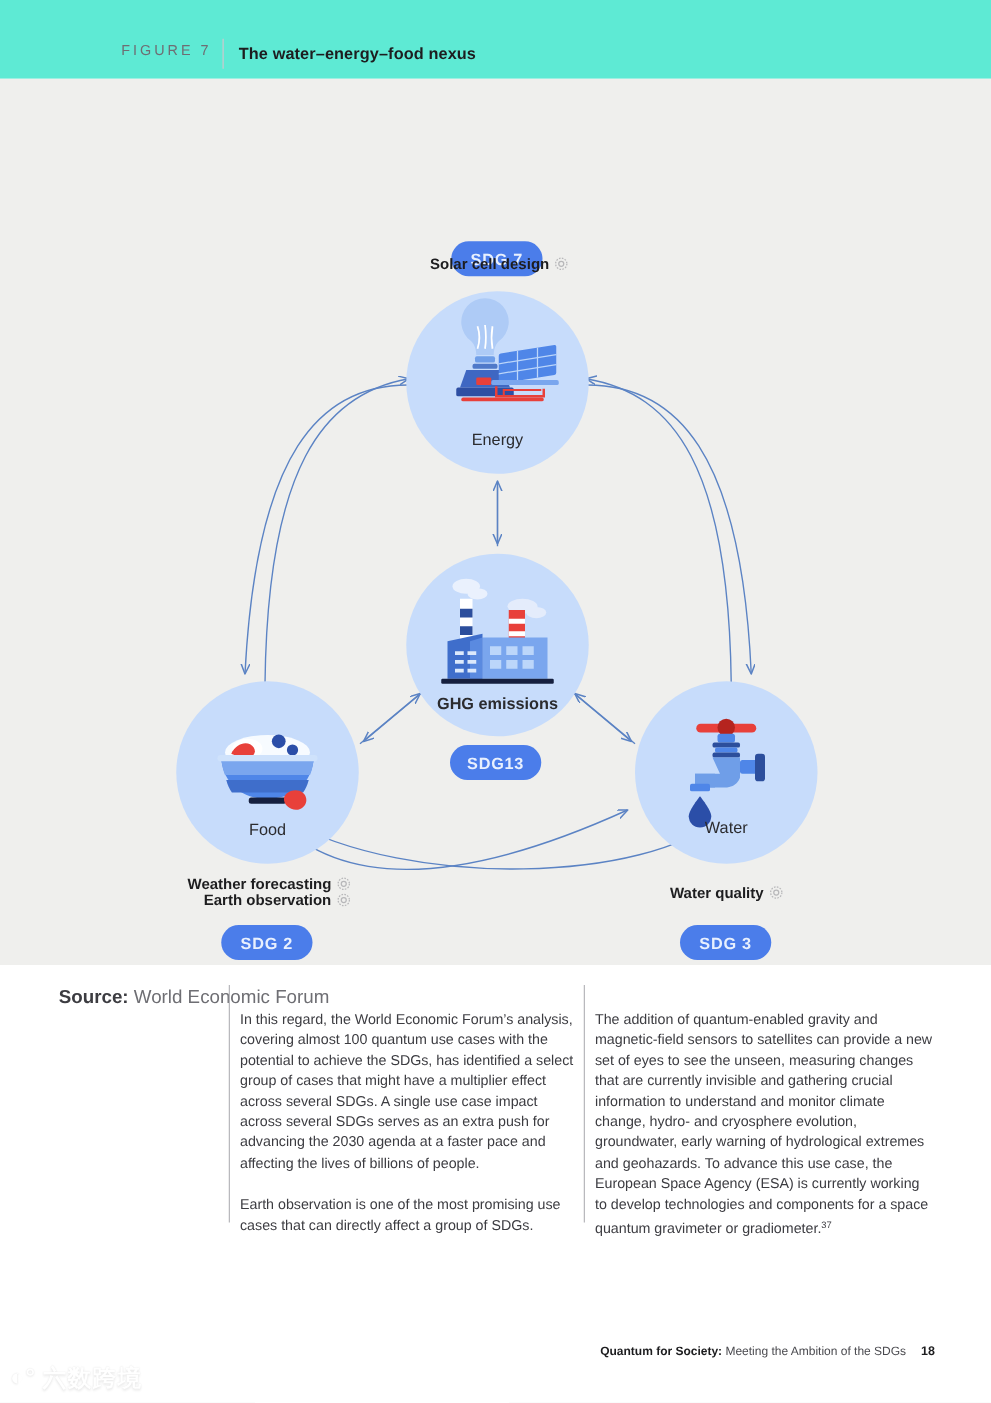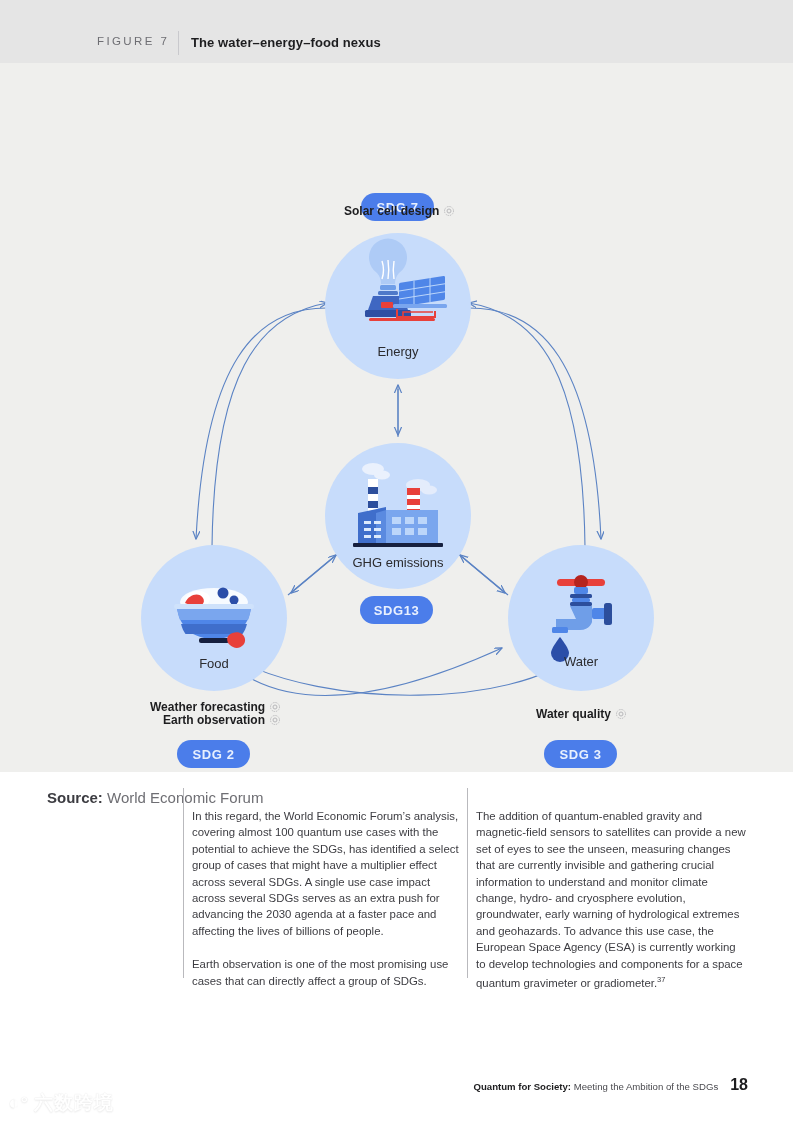--- a/index.html
+++ b/index.html
@@ -13,21 +13,21 @@
     position: relative;
     font-family: "Liberation Sans", sans-serif;
     overflow: hidden;
   }
 
   
   .fig-header {
     position: absolute;
     left: 0; top: 0;
     width: 793px; height: 63px;
-    background: #e5e5e5;
+    background: #5eead4;
     display: flex;
     align-items: center;
   }
   .fig-label {
     position: absolute;
     left: 97px;
     top: 35px;
     font-size: 11.5px;
     letter-spacing: 2.4px;
     color: #6e6e73;
@@ -90,21 +90,21 @@
   .node-art {
     position: absolute;
     left: 0; top: 0;
     width: 100%; height: 100%;
     z-index: 2;
   }
 
   #node-energy   { left: 325px; top: 170px; width: 146px; height: 146px; }
   #node-energy .node-label { bottom: 20px; text-align: center; }
   #node-ghg      { left: 325px; top: 380px; width: 146px; height: 146px; }
-  #node-ghg .node-label { bottom: 19px; }
+  #node-ghg .node-label { bottom: 19px; font-weight: bold; }
   #node-food     { left: 141px; top: 482px; width: 146px; height: 146px; }
   #node-food .node-label { bottom: 20px; }
   #node-water    { left: 508px; top: 482px; width: 146px; height: 146px; }
   #node-water .node-label { bottom: 22px; }
 
   
   .sdg-pill {
     position: absolute;
     background: #4b7dea;
     color: #e8f0fe;
@@ -181,21 +181,21 @@
     position: absolute;
     right: 45px;
     top: 1076px;
     font-size: 9.6px;
     color: #4a4a4f;
     display: flex;
     align-items: baseline;
     gap: 12px;
   }
   .footer b { color: #1d1d1f; }
-  .footer .pageno { font-weight: bold; font-size: 16px; color: #1d1d1f; }
+  .footer .pageno { font-weight: bold; font-size: 10px; color: #1d1d1f; }
 
   
   .watermark {
     position: absolute;
     left: 8px;
     top: 1090px;
     opacity: 0.30;
     display: flex;
     align-items: center;
     gap: 5px;

